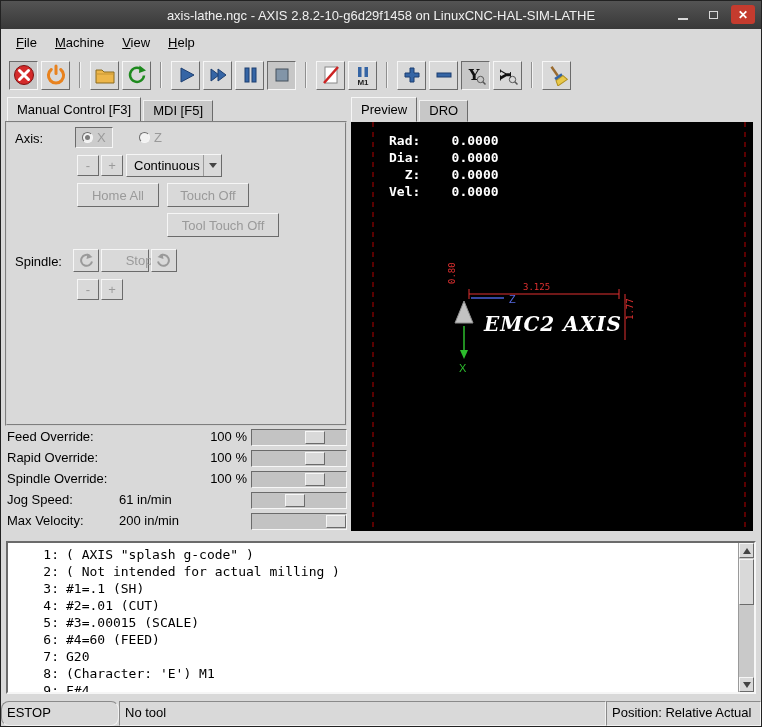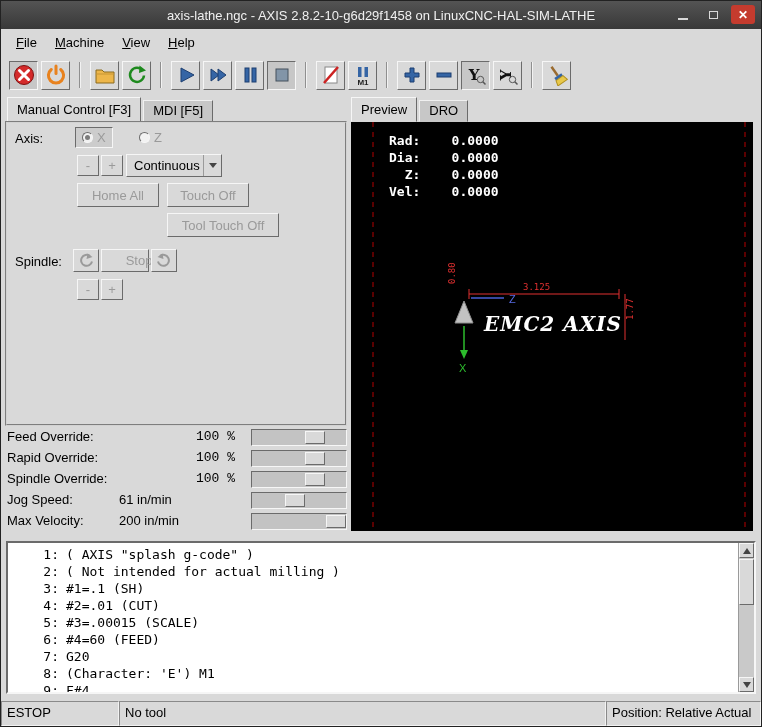--- a/index.html
+++ b/index.html
@@ -62,21 +62,21 @@
   .combo .arrowbox { margin-left:auto; width:18px; height:100%; display:flex; align-items:center;
            justify-content:center; border-left:1px solid #9a9a9a; }
   .combo .arr { width:0; height:0; border-left:4px solid transparent; border-right:4px solid transparent;
            border-top:5px solid #444; }
 
   
   .ovr-block { position:absolute; left:6px; top:428px; width:340px; }
   .ovr-row { display:flex; height:21px; }
   .ovr-label { width:112px; }
   .ovr-val { flex:1; }
-  .ovr-val.right { text-align:right; padding-right:16px;font-family:Liberation Mono, monospace; }
+  .ovr-val.right { text-align:right; padding-right:4px; }
   .ovr-slider { position:relative; flex:none; width:96px; height:17px; background:#c3c3c3;
                 border:1px solid; border-color:#6b6b6b #f6f6f6 #f6f6f6 #6b6b6b; }
   .thumb { position:absolute; top:1px; left:0; width:20px; height:13px; background:#d9d9d9;
            border:1px solid; border-color:#f6f6f6 #6b6b6b #6b6b6b #f6f6f6; }
 
   
   .preview-canvas { position:absolute; left:350px; top:121px; width:402px; height:409px;
                     background:#000; }
   .dro { position:absolute; left:38px; top:10px; color:#fff;
          font:bold 13px "DejaVu Sans Mono", monospace; line-height:17px; }
@@ -377,18 +377,18 @@
           <span class="tri-up"></span>
         </div>
       <div class="sthumb"></div>
       <div class="sarrow down">
           <span class="tri-down"></span>
         </div>
     </div>
   </div>
 
   <div class="statusbar">
-    <div class="status-cell" style="width:118px;">ESTOP</div>
+    <div class="status-cell" style="width:118px;border-radius:8px;">ESTOP</div>
     <div class="status-cell" style="width:487px;">No tool</div>
     <div class="status-cell" style="flex:1;">Position: Relative Actual</div>
   </div>
 
 </div>
 
 </body></html>

